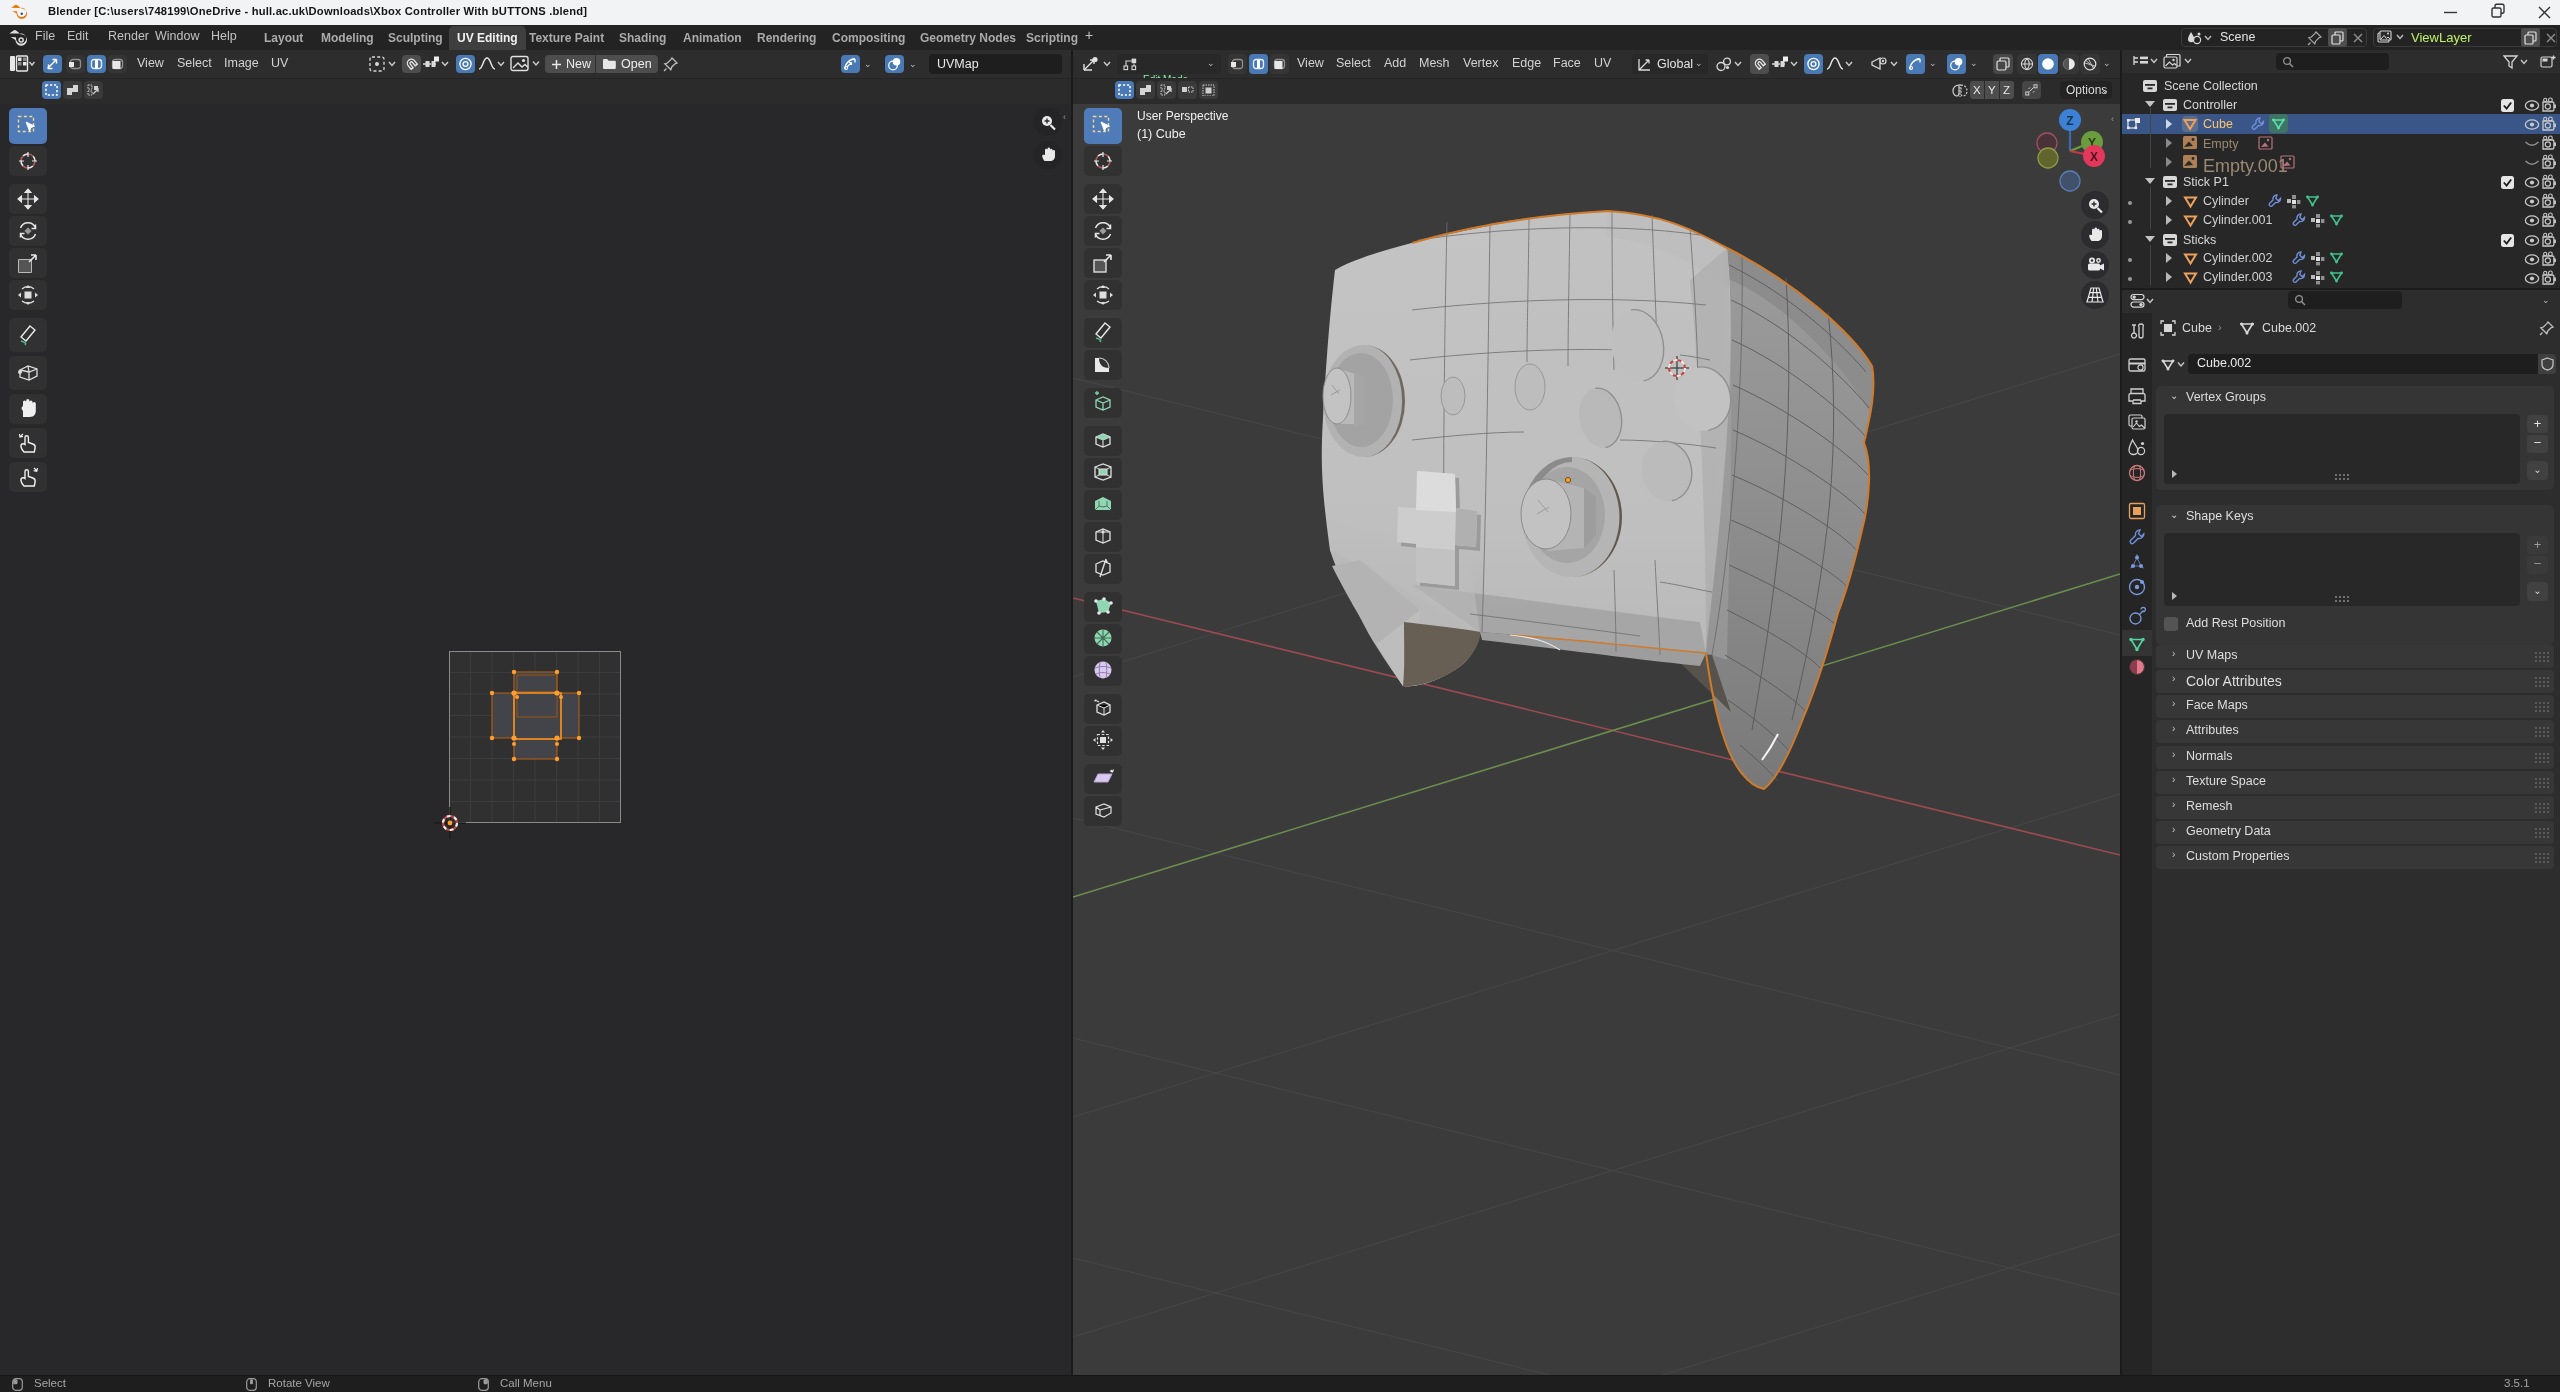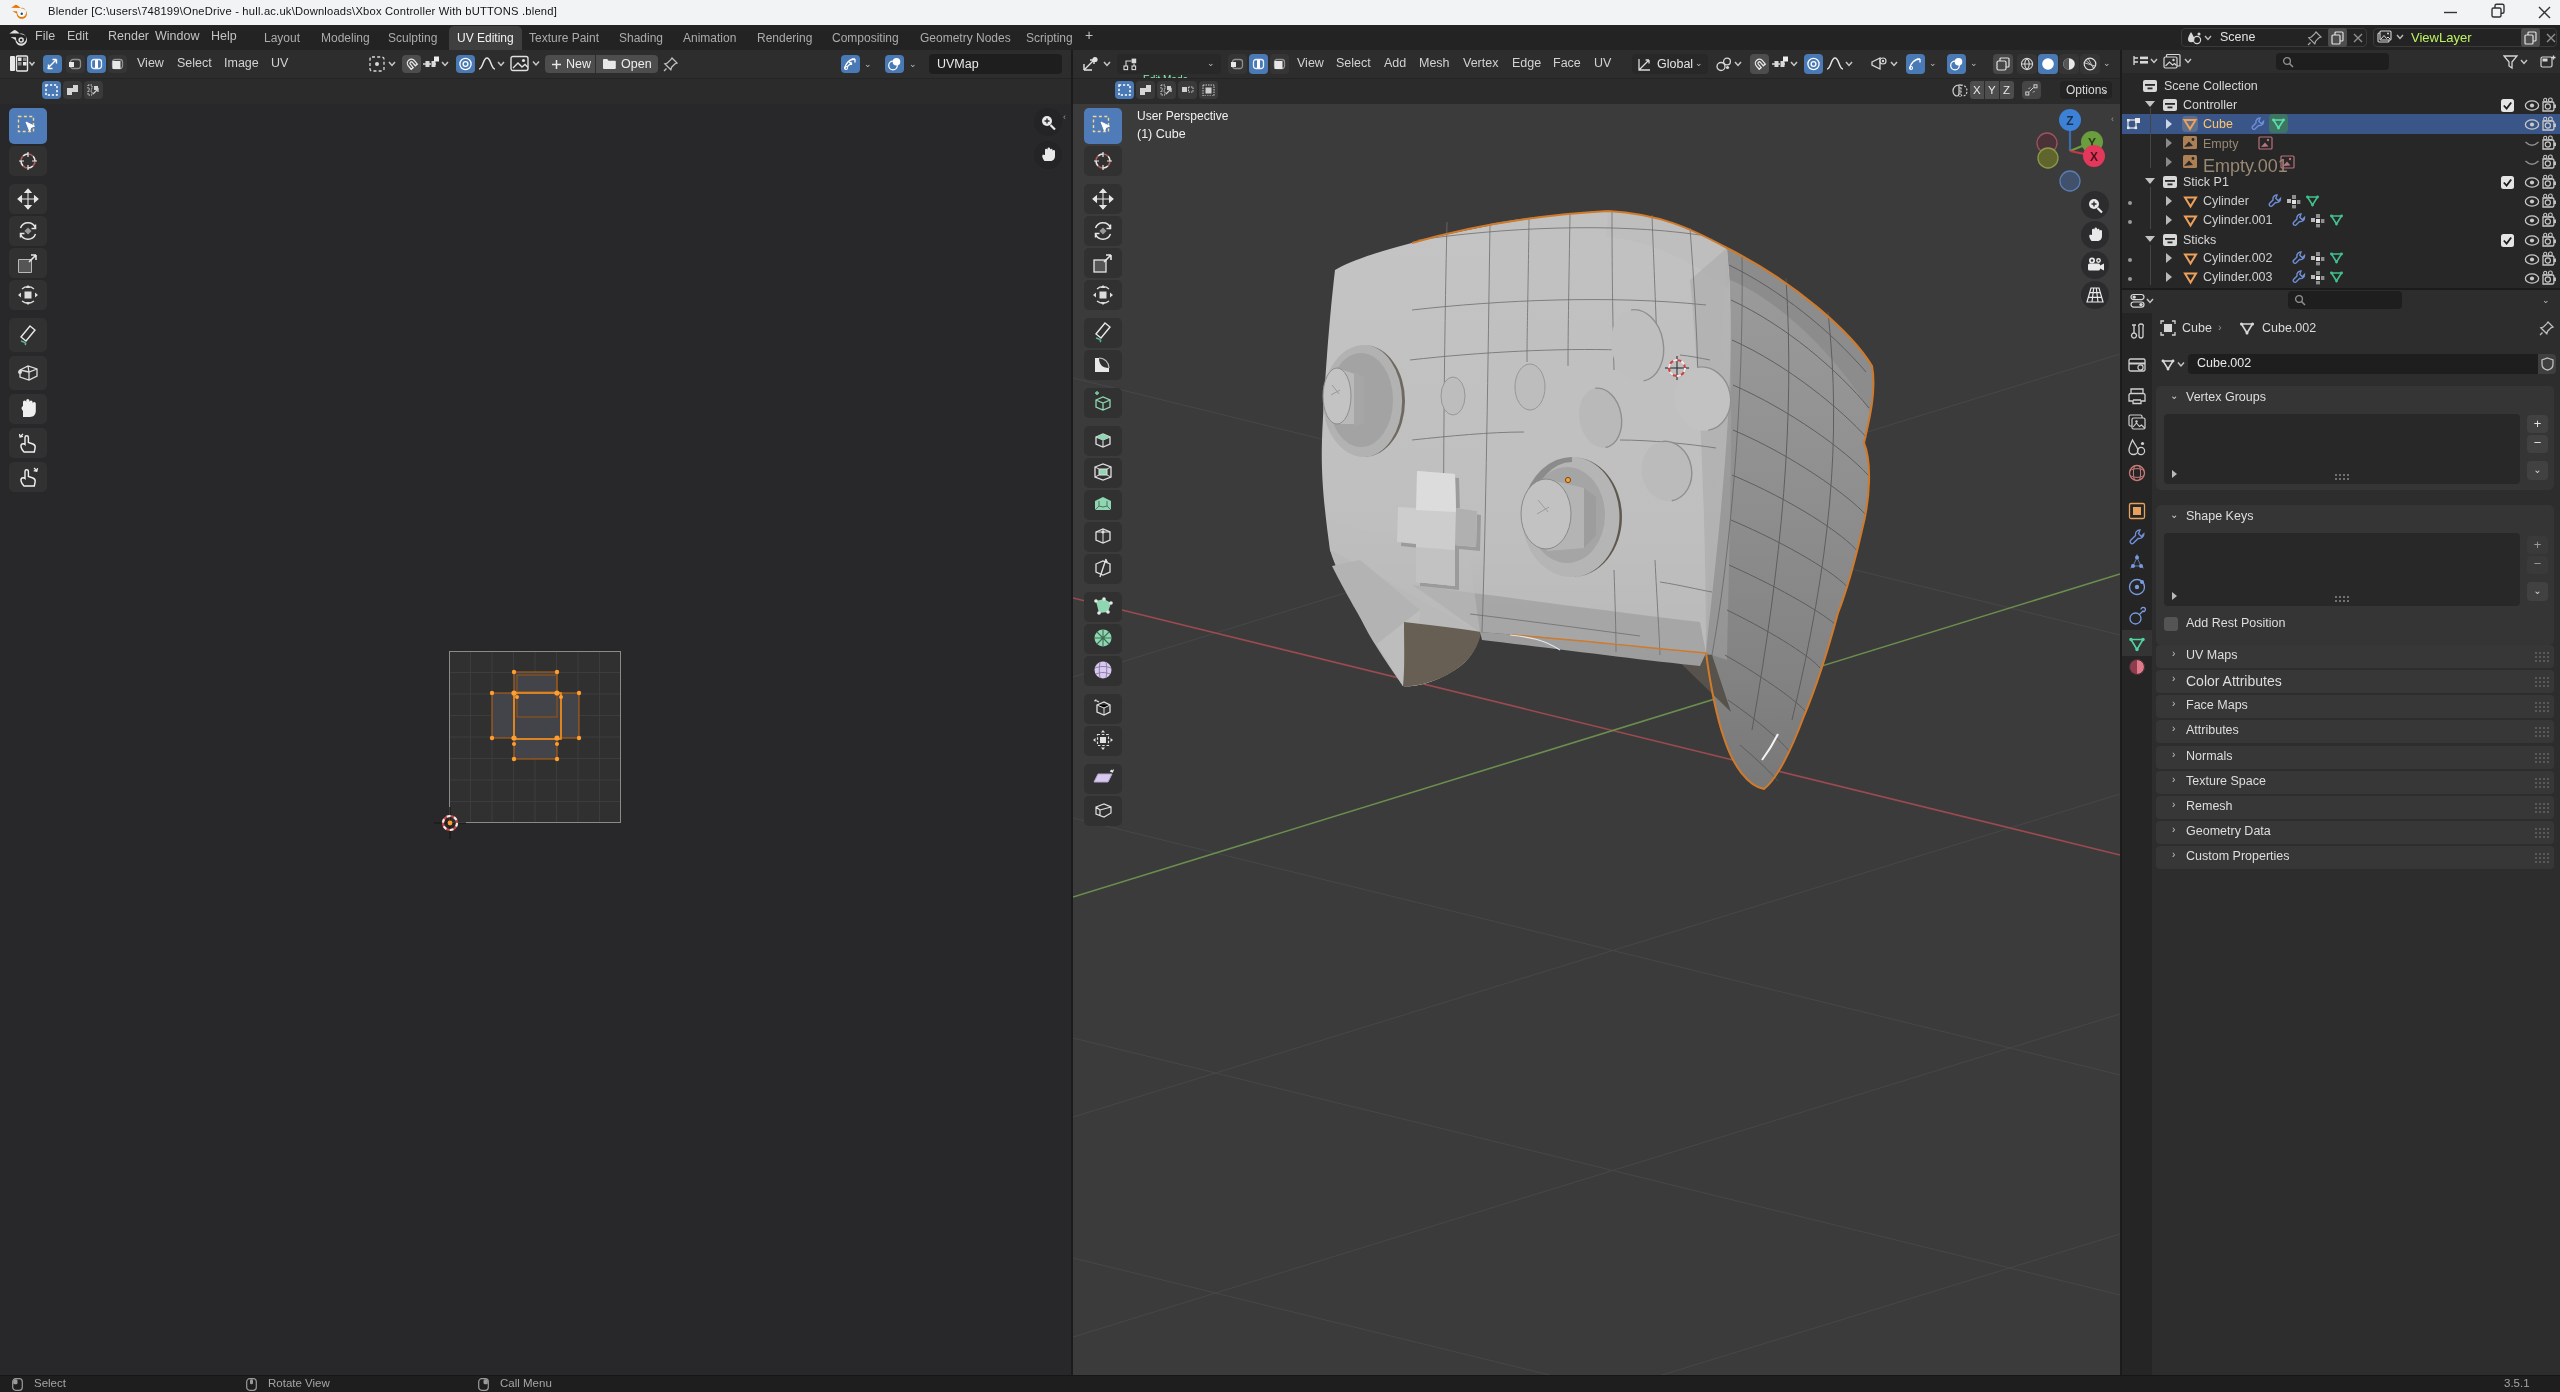--- a/index.html
+++ b/index.html
@@ -3,26 +3,26 @@
 <meta charset="utf-8">
 <style>
   * { margin:0; padding:0; box-sizing:border-box; }
   html,body { width:2560px; height:1392px; overflow:hidden; background:#1b1b1b;
     font-family:"Liberation Sans", sans-serif; }
   .app { position:relative; width:2560px; height:1392px; }
   .abs { position:absolute; }
   
   .titlebar { left:0; top:0; width:2560px; height:25px; background:#f2f3f5; color:#141414;
     font-size:11.2px; letter-spacing:.2px; }
-  .titletext { left:48px; top:5px; }
+  .titletext { left:48px; top:5px;font-weight:bold; }
   
   .menubar { left:0; top:25px; width:2560px; height:25px; background:#232323; }
   .mi { position:absolute; top:4px; font-size:12.5px; color:#c3c3c3; }
   .tab { position:absolute; top:1px; height:24px; line-height:24px; font-size:12px;
-    color:#ababab; padding:0 8px; border-radius:5px 5px 0 0; }
+    color:#ababab; padding:0 8px; border-radius:5px 5px 0 0;font-weight:bold; }
   .tab.active { background:#3f3f3f; color:#f2f2f2; }
   
   .hdr { background:#2d2d2d; }
   .menuitem { position:absolute; top:0; height:27px; line-height:26px; font-size:12.5px; color:#d2d2d2; }
   .field { position:absolute; background:#1e1e1e; border-radius:4px; }
   .btnblue { position:absolute; background:#4a7ab5; border-radius:4px; }
   .btngray { position:absolute; background:#4d4d4d; border-radius:4px; }
   .btndark { position:absolute; background:#282828; border-radius:4px; }
   .chev { position:absolute; color:#bdbdbd; font-size:9px; }
   

